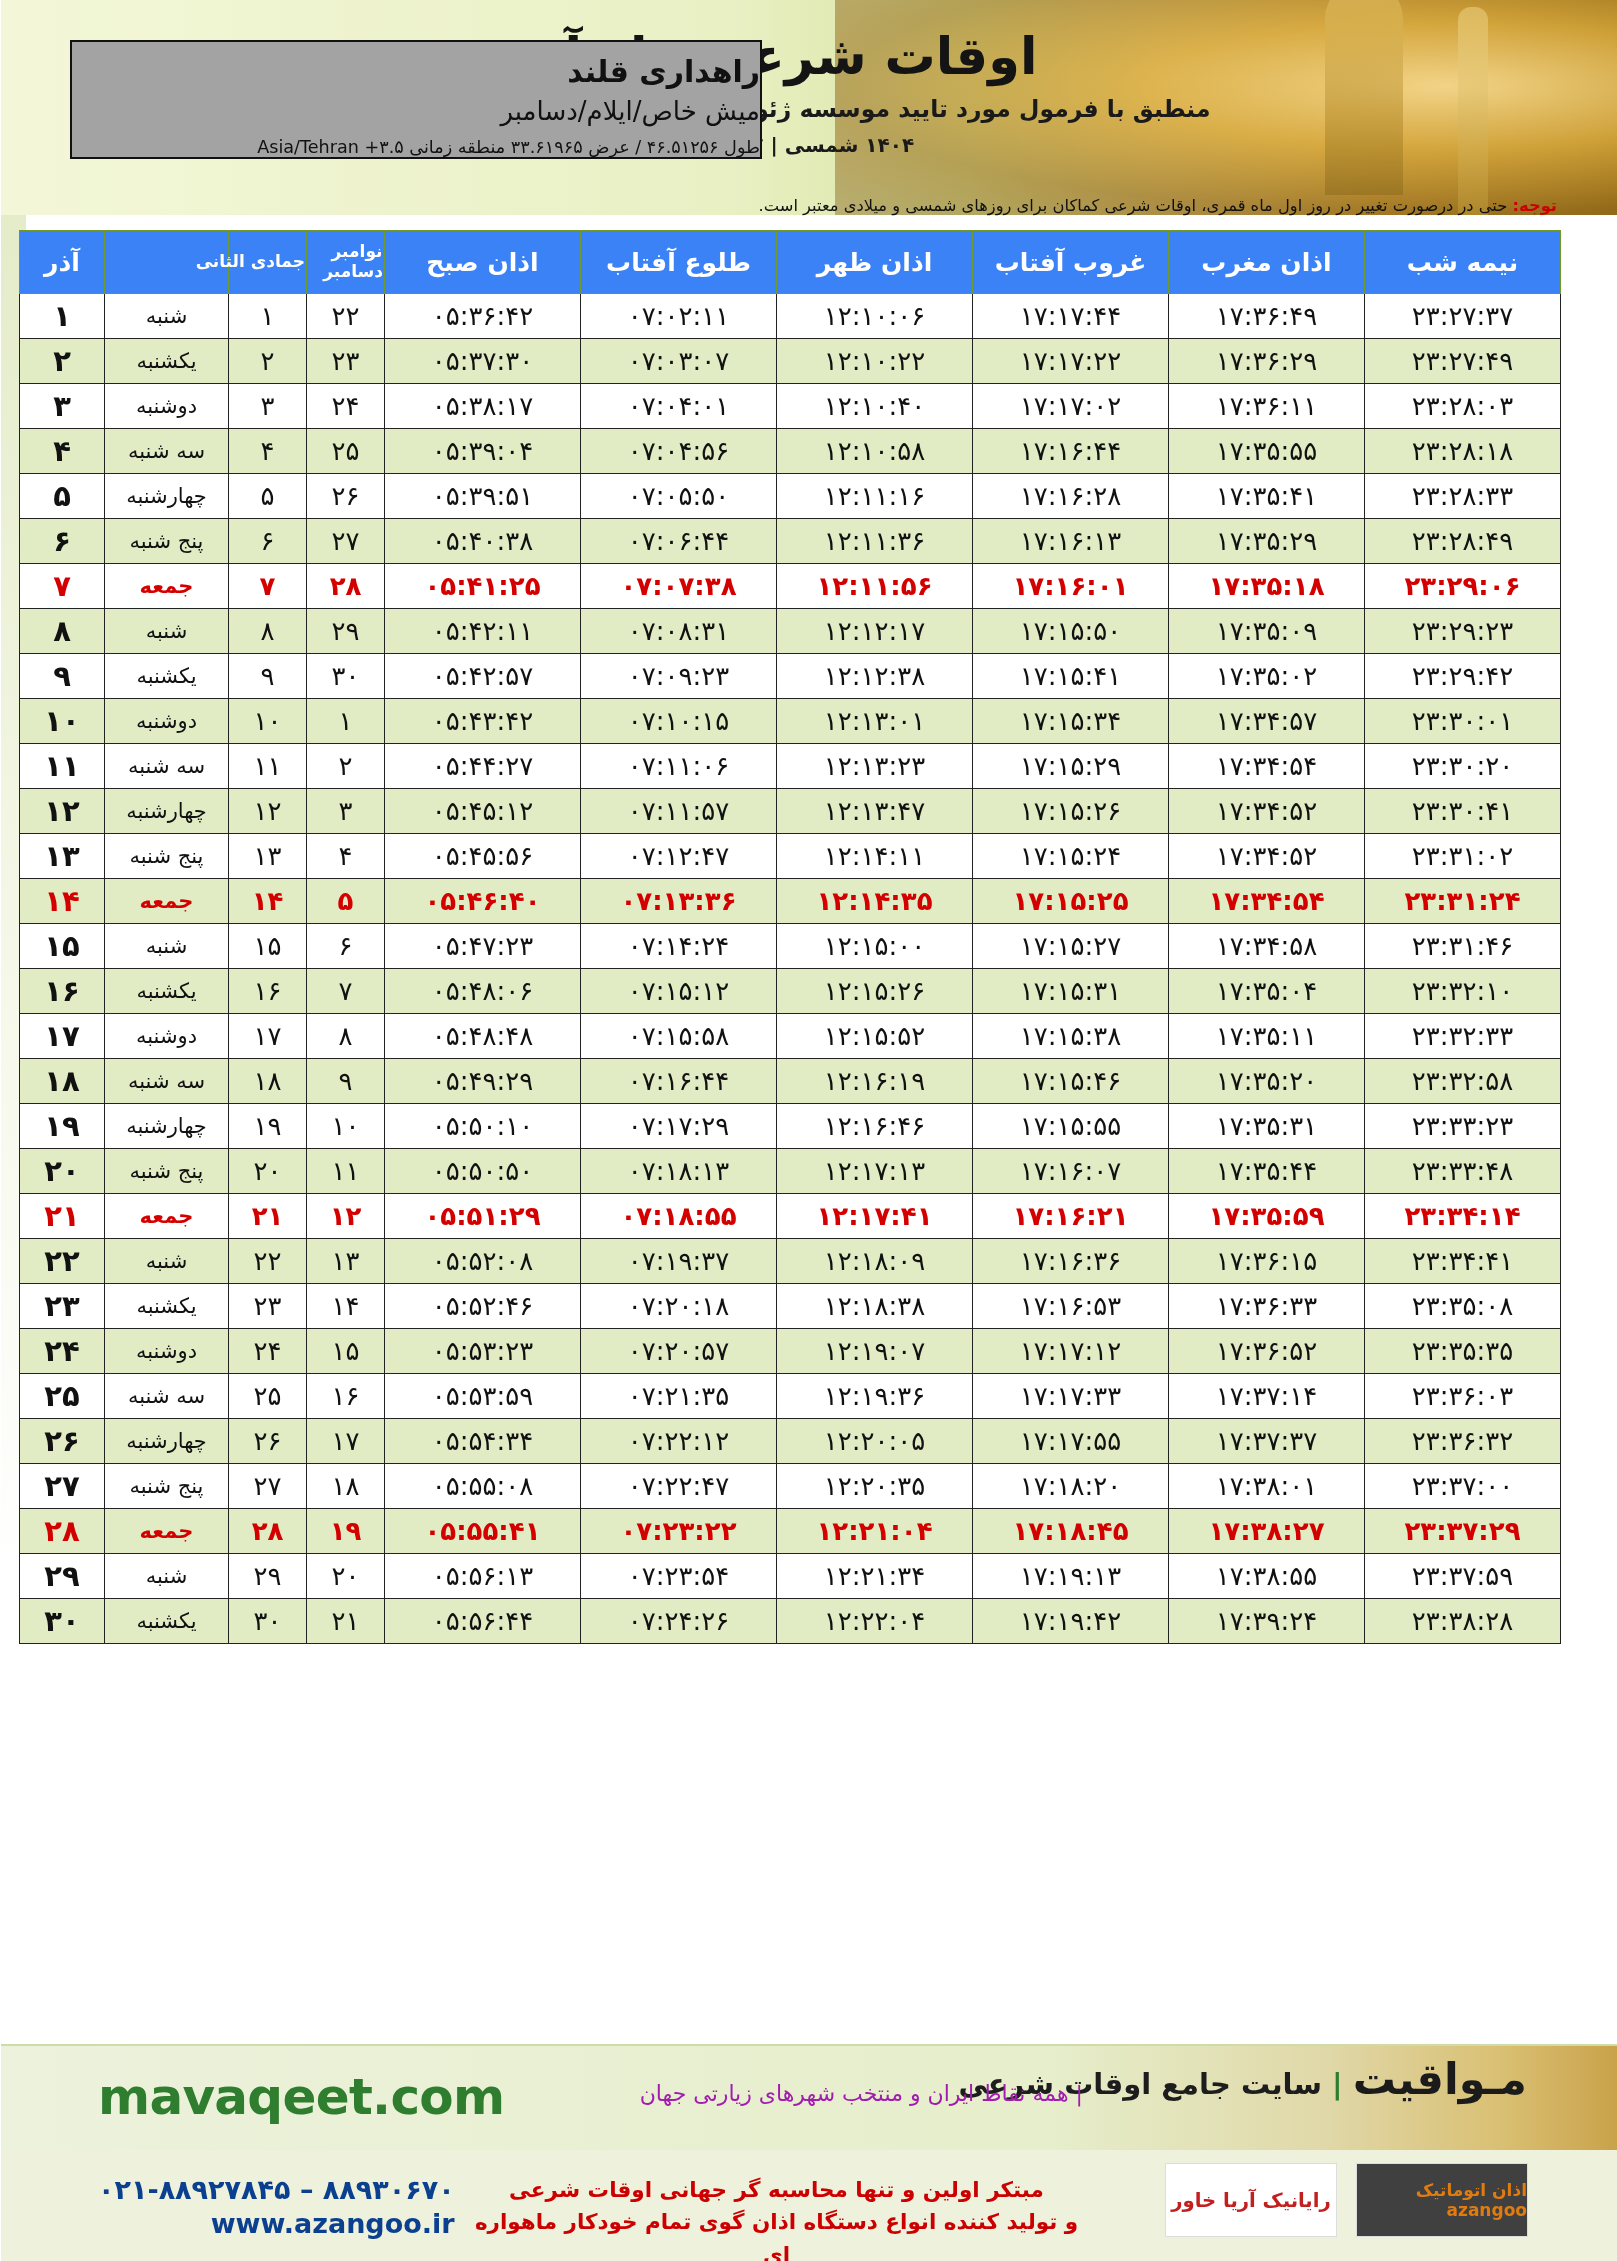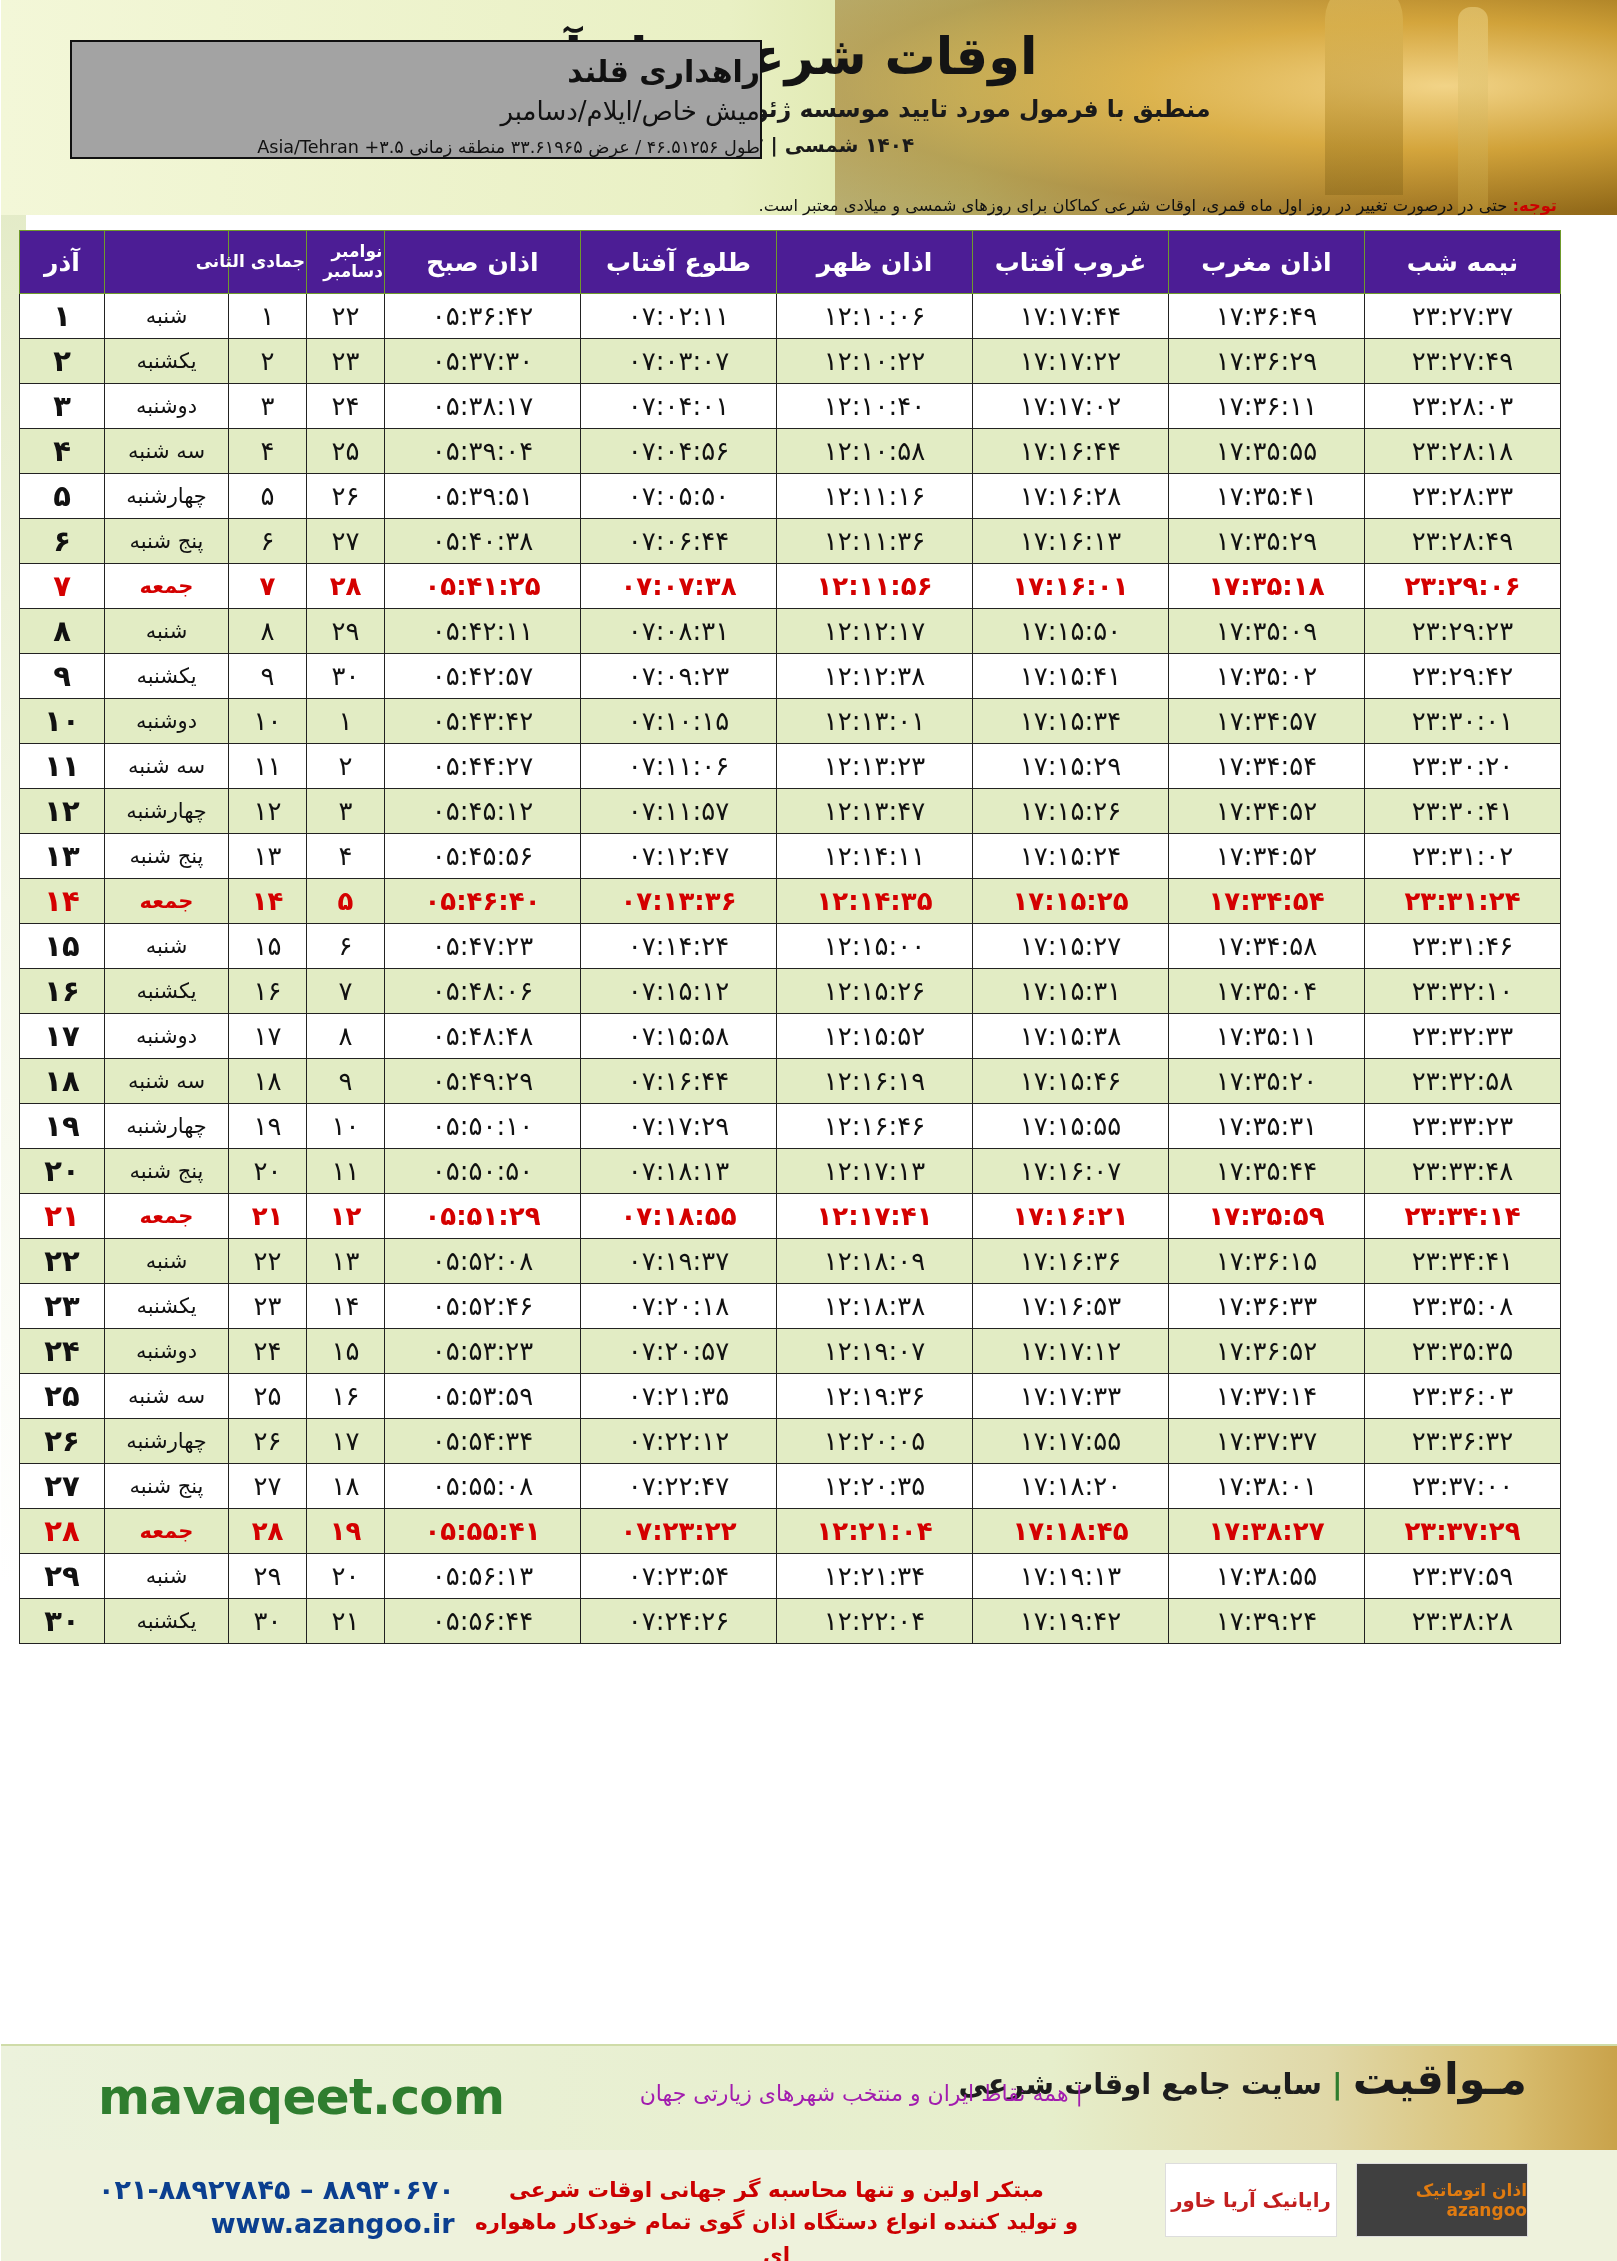--- a/index.html
+++ b/index.html
@@ -67,21 +67,21 @@
   th,td{
     border:1.3px solid #222;
     text-align:center;
     vertical-align:middle;
     font-size:26px;
     height:42px;
     color:#111;
     white-space:nowrap;
   }
   thead th{
-    background:#4c1d95;
+    background:#3b82f6;
     color:#ffffff;
     font-size:25px;
     font-weight:bold;
     height:60px;
     border-color:#6f9a2b;
   }
   thead th.small{font-size:17px;line-height:1.15;padding-left:24px;}
   tbody tr:nth-child(odd) td{background:#ffffff;}
   tbody tr:nth-child(even) td{background:#e2ecc4;}
   tbody td.day-name{font-size:21px;margin-left:32px;}

